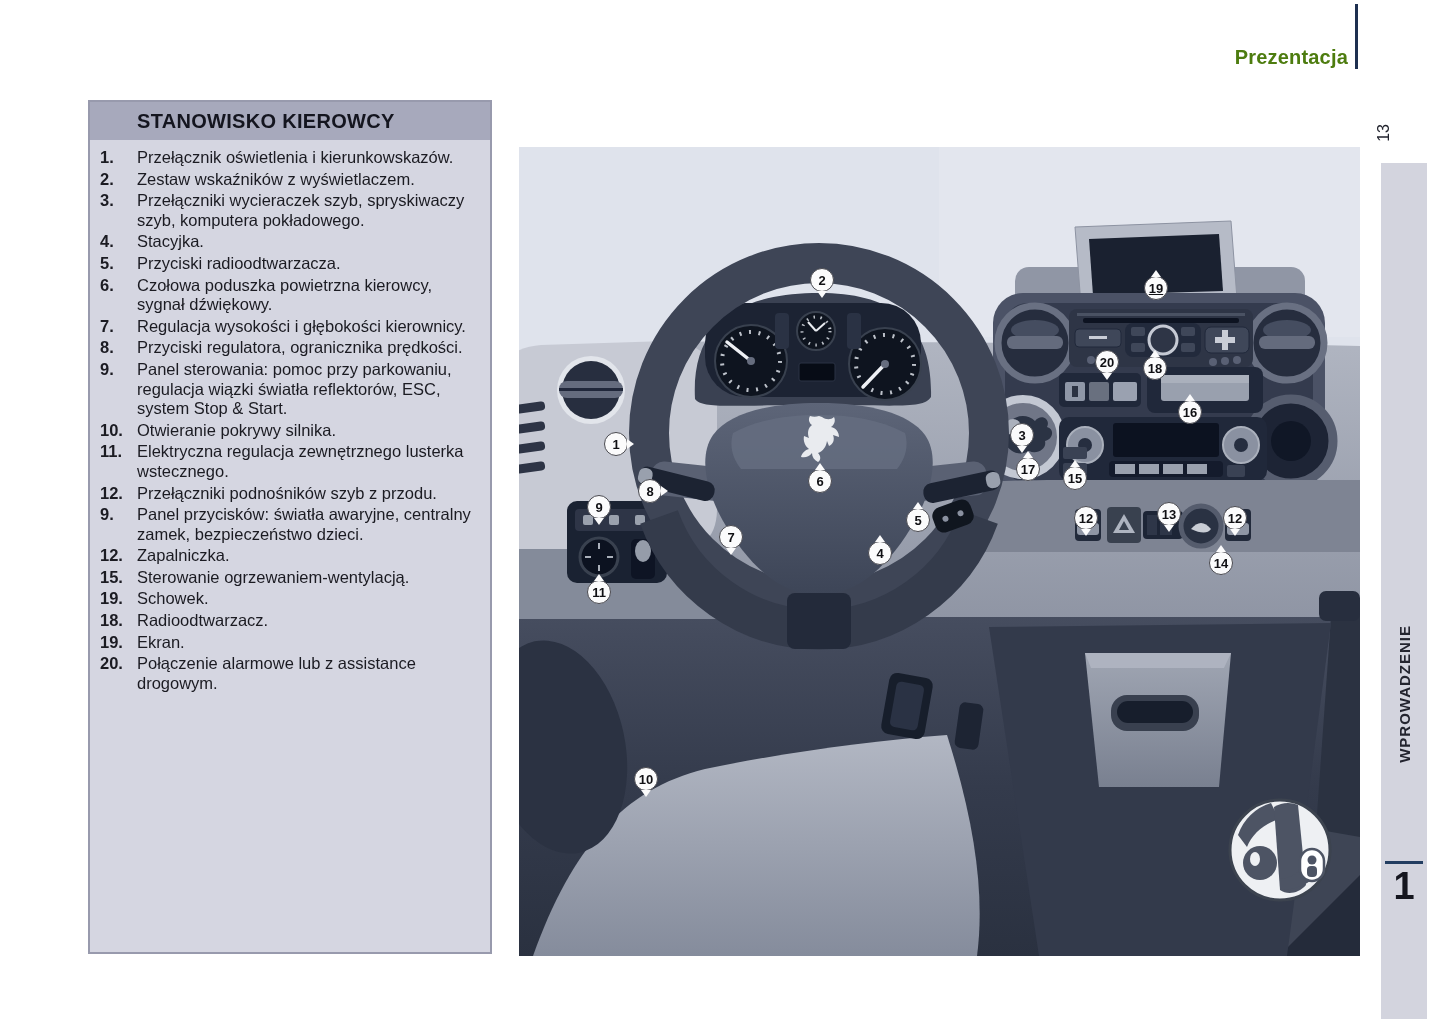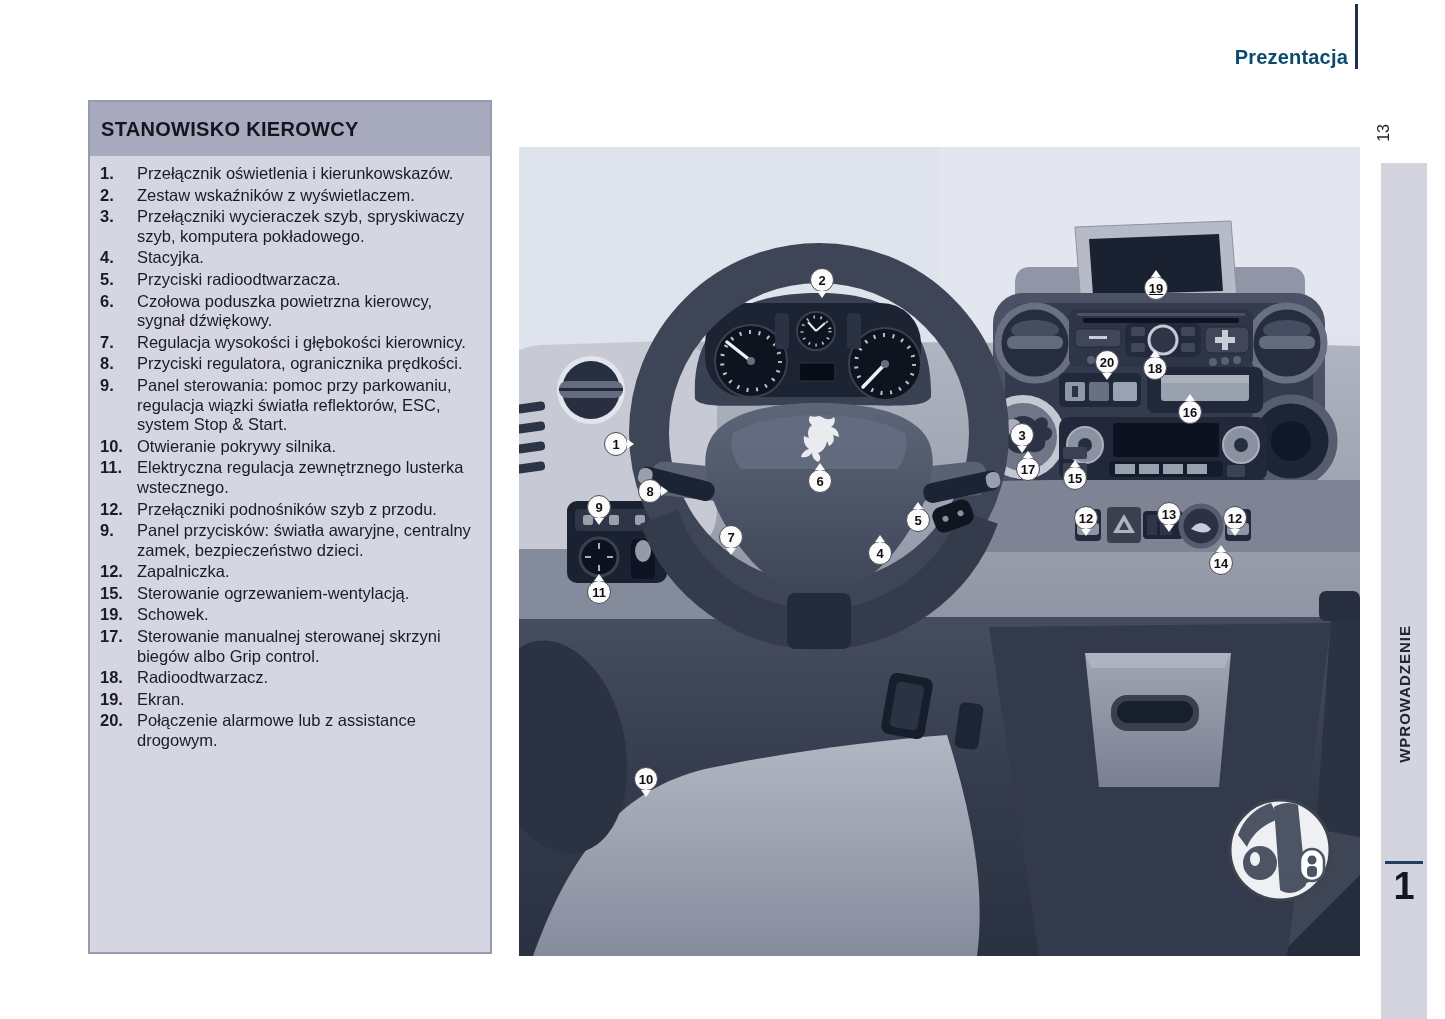--- a/index.html
+++ b/index.html
@@ -1,39 +1,39 @@
 <!DOCTYPE html>
 <html><head>
 <meta charset="utf-8">
 <style>
   html,body{margin:0;padding:0;background:#ffffff;}
   .page{position:relative;width:1445px;height:1019px;background:#ffffff;overflow:hidden;
         font-family:"Liberation Sans", sans-serif;}
 
   
   .doc-header-title{position:absolute;top:46px;right:97px;font-size:20px;font-weight:bold;
-        color:#0c4a6e;letter-spacing:.2px;}
+        color:#4d7c0f;letter-spacing:.2px;}
   .doc-header-rule{position:absolute;top:4px;left:1355px;width:3px;height:65px;background:#1e3050;}
 
   
   .page-num{position:absolute;left:1375px;top:124px;writing-mode:vertical-rl;transform:rotate(180deg);
         font-size:16px;color:#20222c;}
 
   
   .side-strip{position:absolute;left:1381px;top:163px;width:46px;height:856px;background:#d3d4de;}
   .side-strip .section-label{position:absolute;top:462px;left:50%;transform:translateX(-50%) rotate(180deg);
         writing-mode:vertical-rl;font-weight:bold;font-size:15px;letter-spacing:1px;color:#23242f;}
   .side-strip .section-rule{position:absolute;top:698px;left:4px;right:4px;height:3px;background:#223d61;}
   .side-strip .chapter-num{position:absolute;top:702px;left:0;width:100%;text-align:center;
         font-size:38px;font-weight:bold;color:#15161f;}
 
   
   .panel{position:absolute;left:88px;top:100px;width:404px;height:854px;border:2px solid #989aad;
         background:#d5d6e1;box-sizing:border-box;}
-  .panel-header{height:54px;background:#a7a9bc;display:flex;align-items:center;}
+  .panel-header{height:38px;background:#a7a9bc;display:flex;align-items:center;padding-left:36px;}
   .panel-header h2{margin:0;padding:0 0 0 11px;font-size:20px;font-weight:bold;color:#14151f;letter-spacing:.3px;}
   .panel-list{list-style:none;margin:0;padding:8px 8px 6px 10px;}
   .panel-list li{display:flex;font-size:16.5px;line-height:19.6px;color:#1b1b22;margin-bottom:2px;}
   .panel-list .num{flex:none;width:37px;font-weight:bold;}
   .panel-list .txt{flex:1;}
 
   
   .diagram{position:absolute;left:519px;top:147px;width:841px;height:809px;margin:0;padding:0;}
   .diagram svg{position:absolute;left:0;top:0;}
 
@@ -123,24 +123,20 @@
           <span class="num">12.</span>
           <span class="txt">Zapalniczka.</span>
         </li>
         <li>
           <span class="num">15.</span>
           <span class="txt">Sterowanie ogrzewaniem-wentylacją.</span>
         </li>
         <li>
           <span class="num">19.</span>
           <span class="txt">Schowek.</span>
-        </li>
-        <li>
-          <span class="num">17.</span>
-          <span class="txt">Sterowanie manualnej sterowanej skrzyni biegów albo Grip control.</span>
         </li>
         <li>
           <span class="num">18.</span>
           <span class="txt">Radioodtwarzacz.</span>
         </li>
         <li>
           <span class="num">19.</span>
           <span class="txt">Ekran.</span>
         </li>
         <li>

